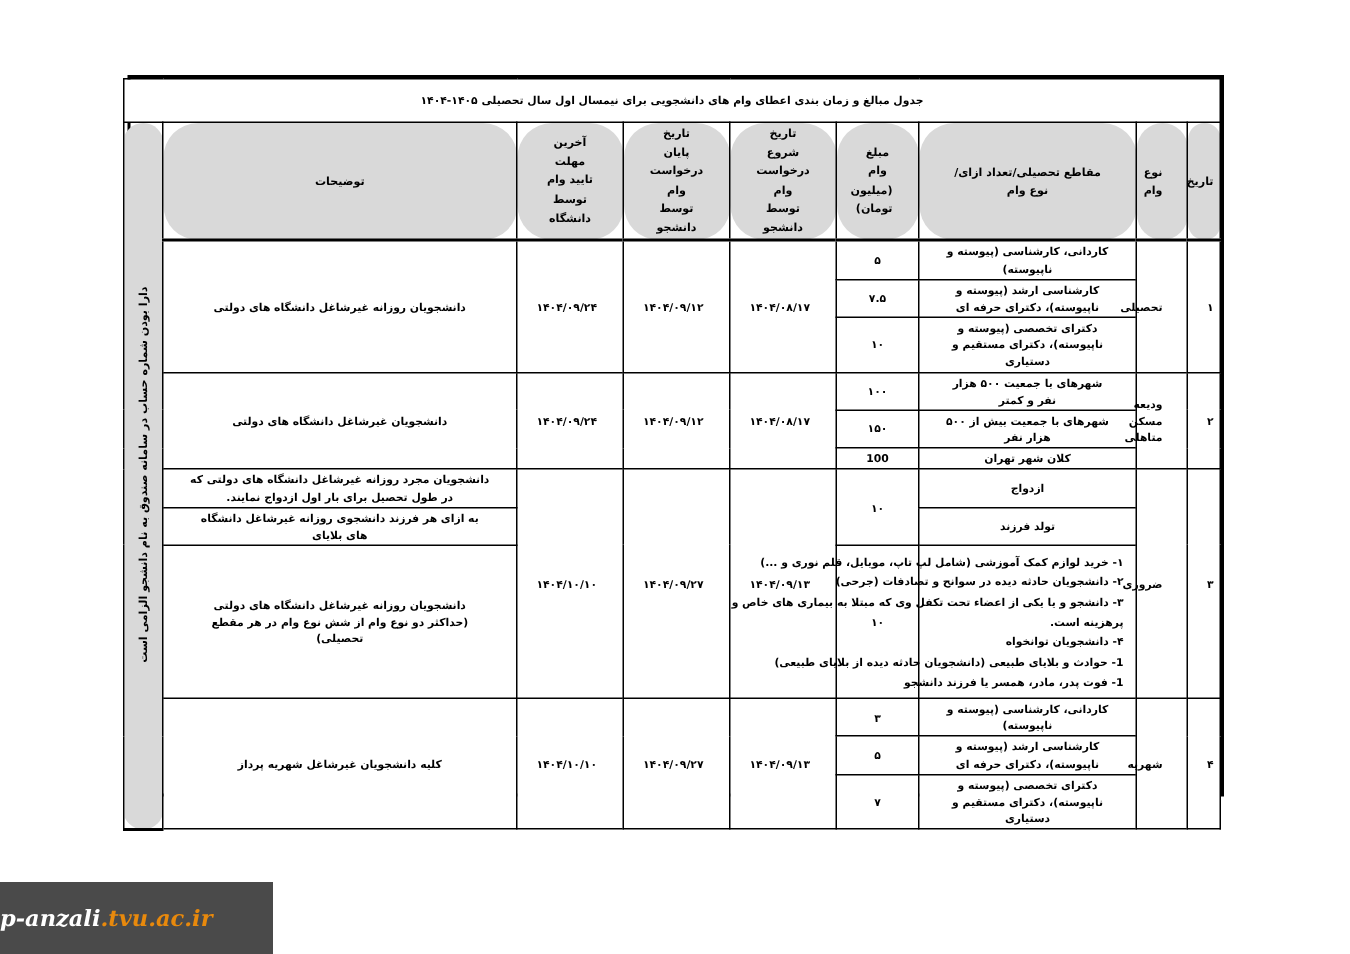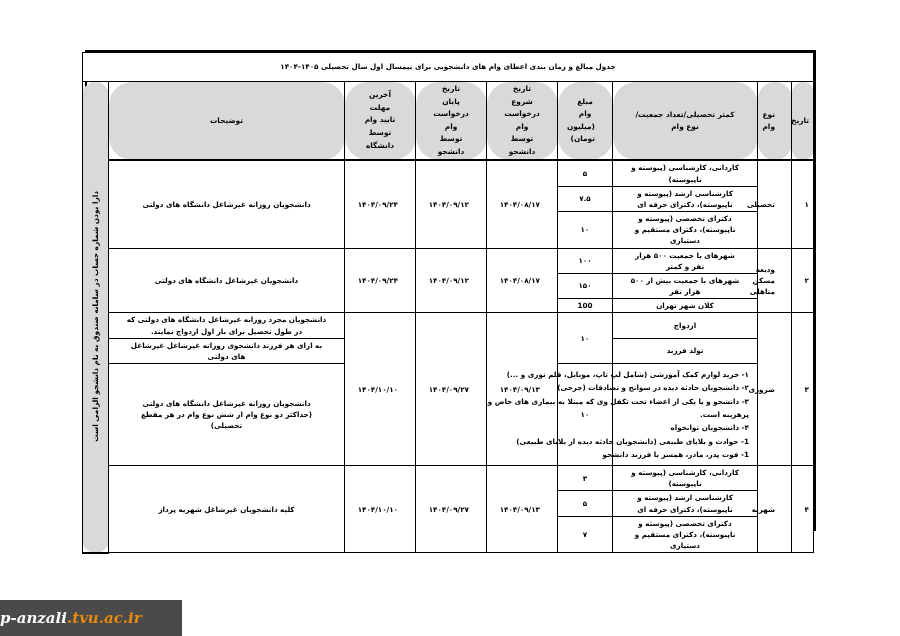--- a/index.html
+++ b/index.html
@@ -144,21 +144,21 @@
   td.amount-cell { font-size: 8px; }
   td.date-cell   { font-size: 7.6px; }
   td.desc-cell   { font-size: 7.6px; line-height: 1.85; padding: 3px 6px; }
 
   
   #watermark {
     position: absolute;
     left: 0;
     bottom: 0;
     width: 182px;
-    height: 36px;
+    height: 48px;
     background: #4a4a4a;
     display: flex;
     align-items: center;
     direction: ltr;
   }
   #watermark .wm-text {
     font-family: "DejaVu Serif", "Liberation Serif", serif;
     font-style: italic;
     font-weight: bold;
     font-size: 15px;
@@ -188,21 +188,21 @@
       </colgroup>
       <tbody>
 
         <tr>
           <td class="title-cell" colspan="9">جدول مبالغ و زمان بندی اعطای وام های دانشجویی برای نیمسال اول سال تحصیلی ۱۴۰۵-۱۴۰۴</td>
         </tr>
 
         <tr class="head-row">
           <td class="hdr-index">تاریخ</td>
           <td class="hdr-type">نوع وام</td>
-          <td>کمتر تحصیلی/تعداد جمعیت/ نوع وام</td>
+          <td>مقاطع تحصیلی/تعداد ازای/ نوع وام</td>
           <td class="hdr-multiline">مبلغ وام (میلیون تومان)</td>
           <td class="hdr-multiline">تاریخ شروع درخواست وام توسط دانشجو</td>
           <td class="hdr-multiline">تاریخ پایان درخواست وام توسط دانشجو</td>
           <td class="hdr-multiline">آخرین مهلت تایید وام توسط دانشگاه</td>
           <td>توضیحات</td>
           <td class="vertical-note" rowspan="16">
             <div class="vert-inner">
               <span class="vert-text">دارا بودن شماره حساب در سامانه صندوق به نام دانشجو الزامی است</span>
             </div>
           </td>
@@ -251,21 +251,21 @@
           <td class="loan-type" rowspan="3">ضروری</td>
           <td class="level-cell" style="height:22px">ازدواج</td>
           <td class="amount-cell" rowspan="2">۱۰</td>
           <td class="date-cell" rowspan="3">۱۴۰۴/۰۹/۱۳</td>
           <td class="date-cell" rowspan="3">۱۴۰۴/۰۹/۲۷</td>
           <td class="date-cell" rowspan="3">۱۴۰۴/۱۰/۱۰</td>
           <td class="desc-cell">دانشجویان مجرد روزانه غیرشاغل دانشگاه های دولتی که در طول تحصیل برای بار اول ازدواج نمایند.</td>
         </tr>
         <tr>
           <td class="level-cell" style="height:18px">تولد فرزند</td>
-          <td class="desc-cell">به ازای هر فرزند دانشجوی روزانه غیرشاغل غیرشاغل های دولتی</td>
+          <td class="desc-cell">به ازای هر فرزند دانشجوی روزانه غیرشاغل دانشگاه های بلایای</td>
         </tr>
         <tr>
           <td class="level-cell list">
             <span class="li">۱- خرید لوازم کمک آموزشی (شامل لپ تاپ، موبایل، قلم نوری و ...)</span>
             <span class="li">۲- دانشجویان حادثه دیده در سوانح و تصادفات (جرحی)</span>
             <span class="li">۳-  دانشجو و یا یکی از اعضاء تحت تکفل وی که مبتلا به بیماری های خاص و</span>
             <span class="li">پرهزینه است.</span>
             <span class="li">۴- دانشجویان توانخواه</span>
             <span class="li">1- حوادث و بلایای طبیعی (دانشجویان حادثه دیده از بلایای طبیعی)</span>
             <span class="li">1- فوت پدر، مادر، همسر یا فرزند دانشجو</span>

